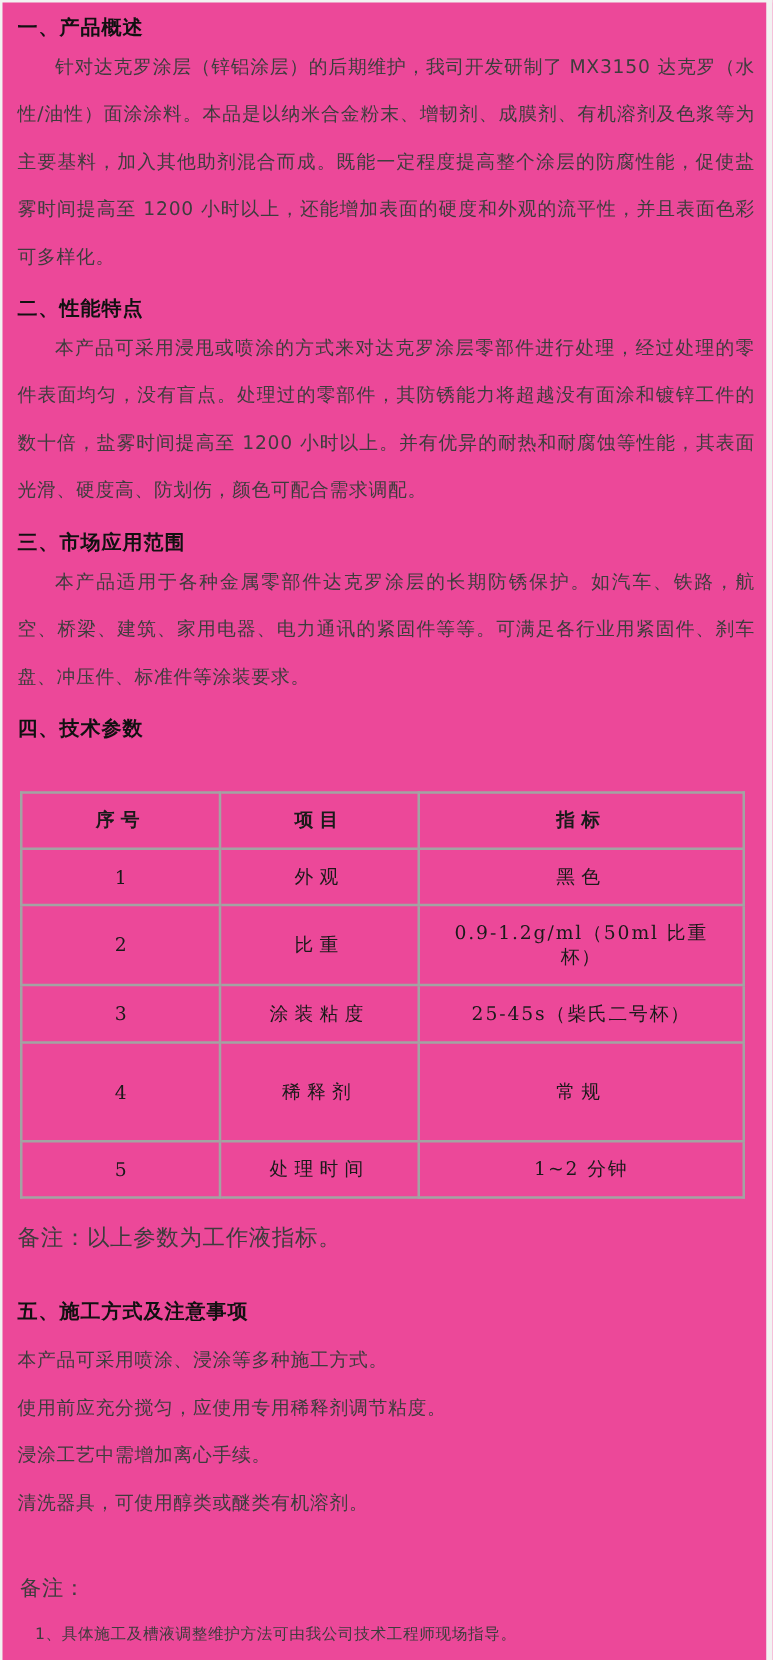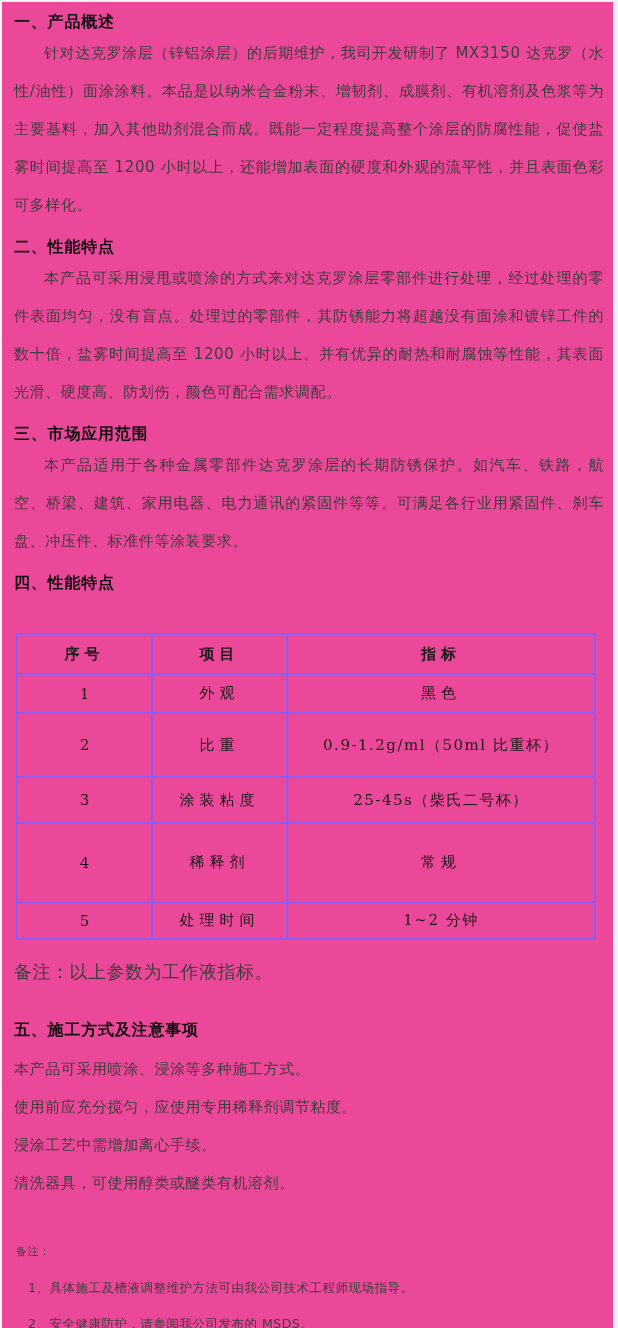--- a/index.html
+++ b/index.html
@@ -36,27 +36,27 @@
   }
   .para.no-indent { text-indent: 0; }
   .spec-table {
     border-collapse: collapse;
     table-layout: fixed;
     width: 580px;
     margin: 40px 0 0 2px;
     font-family: "DejaVu Serif", "Liberation Serif", serif;
   }
   .spec-table td, .spec-table th {
-    border: 2px solid #8b5cf6;
+    border: 2px solid #a3a3a3;
     text-align: center;
     vertical-align: middle;
     font-size: 15px;
     color: #1a1a1a;
     font-weight: normal;
-    padding: 0;
+    padding: 12px;
   }
   .spec-table th { font-weight: bold; }
   .zh-spaced { letter-spacing: 5px; }
   .val-cell  { letter-spacing: 1.5px; }
   .shift-right { padding-left: 32px; }
   .col-num  { width: 133px; }
   .col-item { width: 133px; }
   .r-head { height: 40px; }
   .r-1 { height: 39px; }
   .r-2 { height: 64px; }
@@ -66,21 +66,21 @@
   .table-note {
     font-size: 18px;
     line-height: 16px;
     color: #3d3d3d;
     letter-spacing: 0.5px;
     margin: 24px 0 0 0;
   }
   .instr-block { margin-top: 10px; }
   .instr-block .para { text-indent: 0; }
   .remarks-title {
-    font-size: 11px;
+    font-size: 17px;
     line-height: 20px;
     color: #3d3d3d;
     letter-spacing: 0.5px;
     margin: 40px 0 0 2px;
   }
   .remark-item {
     font-size: 12.5px;
     line-height: 20px;
     color: #3d3d3d;
     letter-spacing: 0.5px;
@@ -94,21 +94,21 @@
 
   <h2 class="sec-heading first">一、产品概述</h2>
   <p class="para">针对达克罗涂层（锌铝涂层）的后期维护，我司开发研制了 MX3150 达克罗（水性/油性）面涂涂料。本品是以纳米合金粉末、增韧剂、成膜剂、有机溶剂及色浆等为主要基料，加入其他助剂混合而成。既能一定程度提高整个涂层的防腐性能，促使盐雾时间提高至 1200 小时以上，还能增加表面的硬度和外观的流平性，并且表面色彩可多样化。</p>
 
   <h2 class="sec-heading">二、性能特点</h2>
   <p class="para">本产品可采用浸甩或喷涂的方式来对达克罗涂层零部件进行处理，经过处理的零件表面均匀，没有盲点。处理过的零部件，其防锈能力将超越没有面涂和镀锌工件的数十倍，盐雾时间提高至 1200 小时以上。并有优异的耐热和耐腐蚀等性能，其表面光滑、硬度高、防划伤，颜色可配合需求调配。</p>
 
   <h2 class="sec-heading">三、市场应用范围</h2>
   <p class="para">本产品适用于各种金属零部件达克罗涂层的长期防锈保护。如汽车、铁路，航空、桥梁、建筑、家用电器、电力通讯的紧固件等等。可满足各行业用紧固件、刹车盘、冲压件、标准件等涂装要求。</p>
 
-  <h2 class="sec-heading">四、性能特点</h2>
+  <h2 class="sec-heading">四、技术参数</h2>
 
   <table class="spec-table">
     <tbody>
         <tr class="r-head">
       <th class="col-num zh-spaced shift-right">序号</th>
       <th class="col-item zh-spaced">项目</th>
       <th class="zh-spaced">指标</th>
     </tr>
     <tr class="r-1">
       <td>1</td>

